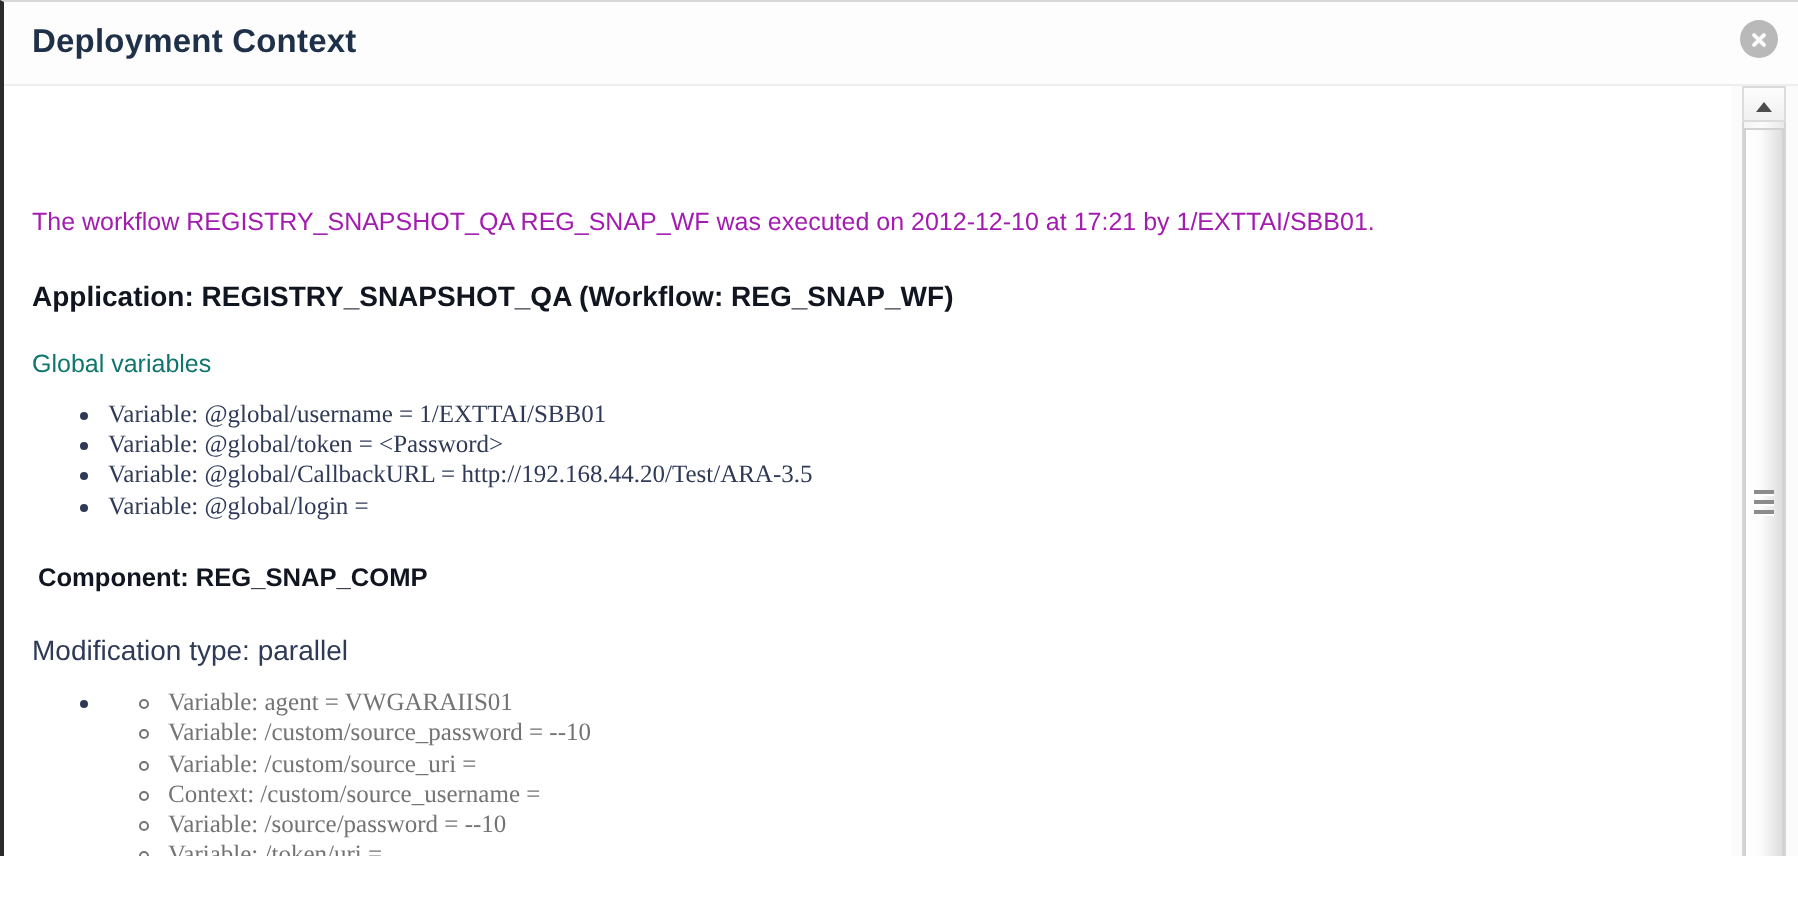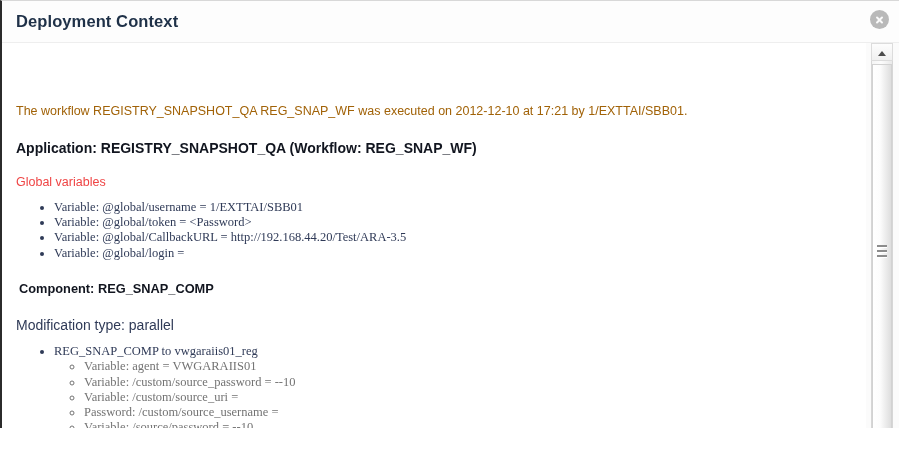--- a/index.html
+++ b/index.html
@@ -89,37 +89,37 @@
 
   .doc {
     padding: 8px 10px 0 14px;
     color: #2c3347;
     font-size: 12.5px;
     line-height: 1.35;
   }
 
   .intro {
     margin: 52px 0 4px 0;
-    color: #a16207;
+    color: #a21caf;
     font-size: 12.5px;
     white-space: nowrap;
   }
 
   h2.app-head {
     margin: 19px 0 0 0;
     font-size: 14px;
     font-weight: bold;
     color: #11151f;
     white-space: nowrap;
   }
 
   .section-label {
     margin: 16px 0 0 0;
     font-size: 12.5px;
-    color: #ef4444;
+    color: #0f766e;
   }
 
   h3.comp-head {
     margin: 19px 0 0 3px;
     font-size: 12.8px;
     font-weight: bold;
     color: #11151f;
     white-space: nowrap;
   }
 
@@ -251,26 +251,25 @@
           <li>Variable: @global/CallbackURL = http://192.168.44.20/Test/ARA-3.5</li>
           <li>Variable: @global/login =</li>
         </ul>
 
         <h3 class="comp-head">Component: REG_SNAP_COMP</h3>
 
         <p class="modtype">Modification type: parallel</p>
 
         <ul class="lvl1">
           <li>
-            <span>REG_SNAP_COMP to vwgaraiis01_reg</span>
             <ul class="lvl2">
               <li>Variable: agent = VWGARAIIS01</li>
               <li>Variable: /custom/source_password = --10</li>
               <li>Variable: /custom/source_uri =</li>
-              <li>Password: /custom/source_username =</li>
+              <li>Context: /custom/source_username =</li>
               <li>Variable: /source/password = --10</li>
               <li>Variable: /token/uri =</li>
               <li>Variable: /source/username =</li>
 
             </ul>
           </li>
         </ul>
 
       </div>
     </div>

